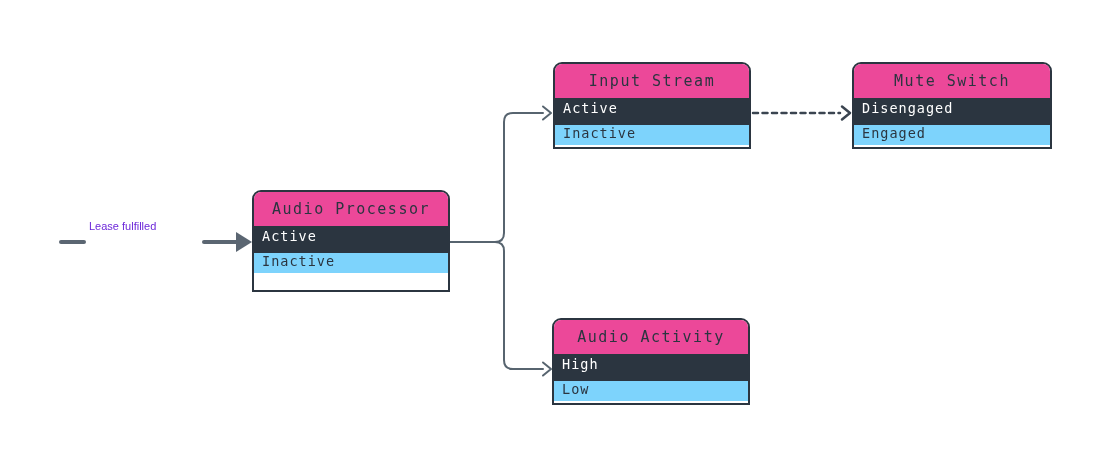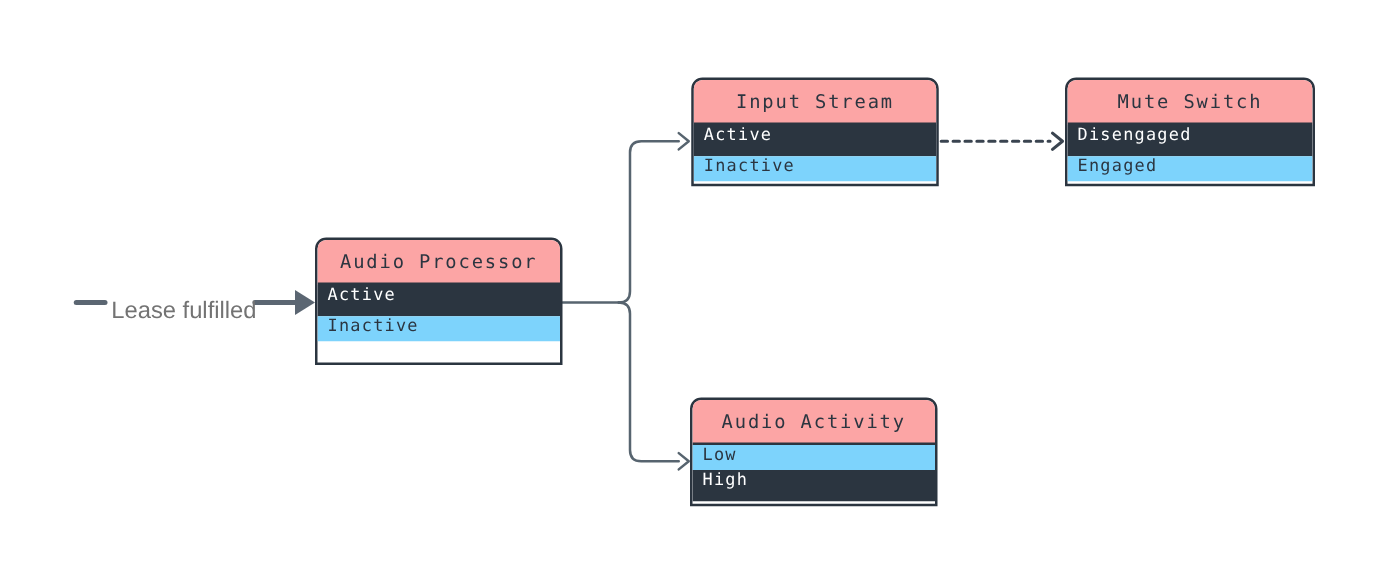--- a/index.html
+++ b/index.html
@@ -20,21 +20,21 @@
   }
   .node {
     position: absolute;
     border: 2px solid #2b3540;
     border-radius: 9px 9px 0 0;
     background: #ffffff;
     overflow: hidden;
   }
   .node-header {
     height: 36px;
-    background: #fca5a5;
+    background: #ec4899;
     border-bottom: 2px solid #2b3540;
     color: #2b3540;
     font-size: 15px;
     letter-spacing: 1.5px;
     display: flex;
     align-items: center;
     justify-content: center;
     white-space: nowrap;
   }
   .state-row {
@@ -50,24 +50,24 @@
     color: #ffffff;
   }
   .state-row.normal {
     height: 20px;
     background: #7dd3fc;
     color: #2b3540;
   }
   .event-label {
     position: absolute;
     left: 89px;
-    top: 238px;
+    top: 220px;
     font-family: "Liberation Sans", sans-serif;
-    font-size: 19px;
-    color: #737373;
+    font-size: 11px;
+    color: #6d28d9;
     white-space: nowrap;
   }
 </style>
 </head>
 <body>
 
 <div class="canvas">
 
   <svg class="edges-svg" viewBox="0 0 1112 464">
 
@@ -118,21 +118,21 @@
     <div class="state-row selected">
       <span>Disengaged</span>
     </div>
     <div class="state-row normal">
       <span>Engaged</span>
     </div>
   </div>
 
   <div class="node" style="left:552px; top:318px; width:198px; height:87px;">
     <div class="node-header">Audio Activity</div>
+    <div class="state-row selected">
+      <span>High</span>
+    </div>
     <div class="state-row normal">
       <span>Low</span>
-    </div>
-    <div class="state-row selected">
-      <span>High</span>
     </div>
   </div>
 
 </div>
 
 </body></html>

